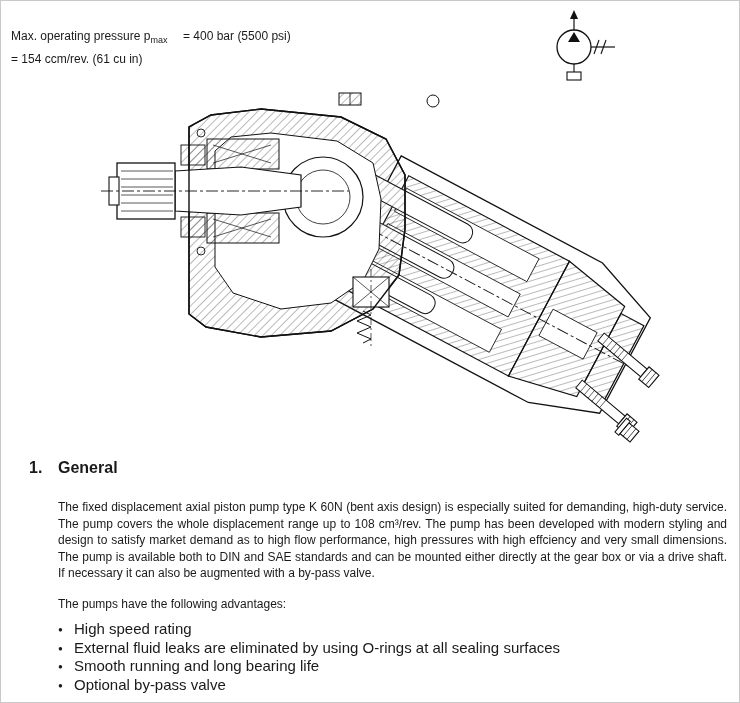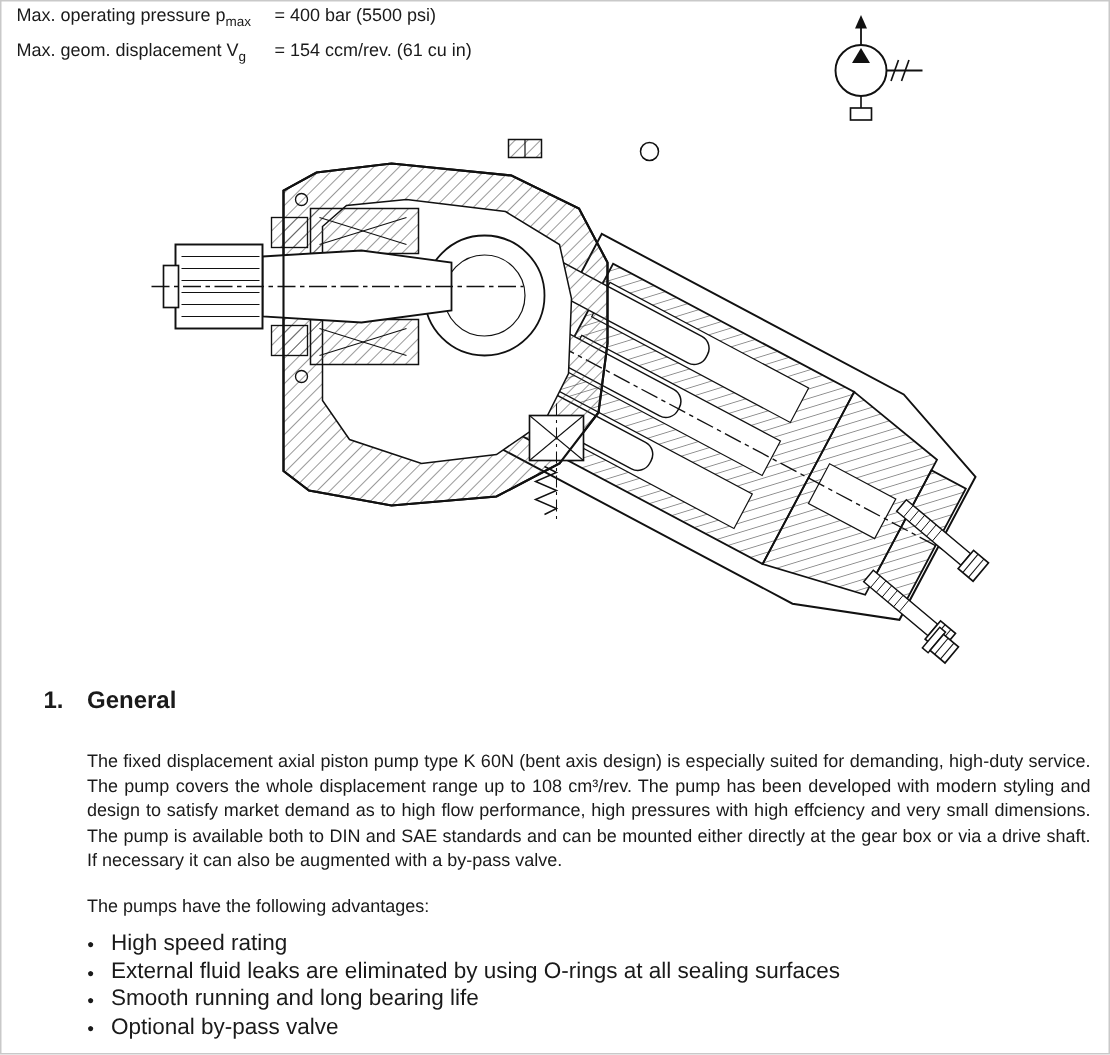--- a/index.html
+++ b/index.html
@@ -7,21 +7,21 @@
     width:740px;height:703px;
     background:#ffffff;
     font-family:"Liberation Sans","DejaVu Sans",sans-serif;
     color:#1a1a1a;
     position:relative;
     overflow:hidden;
     box-sizing:border-box;
     border:1px solid #c9c9c9;
   }
   .spec-block{
-    position:absolute;top:0;left:10px;
+    position:absolute;top:26px;left:10px;
     font-size:12px;line-height:19px;
   }
   .spec-row{display:flex;}
   .spec-label{display:inline-block;width:172px;white-space:nowrap;}
   .spec-label sub{font-size:9px;}
   .spec-value{white-space:nowrap;}
   .symbol-wrap{position:absolute;top:6px;left:528px;width:100px;height:74px;}
   .drawing-wrap{position:absolute;top:78px;left:0;width:740px;height:375px;}
   .section{
     position:absolute;top:458px;left:0;width:740px;
@@ -49,21 +49,20 @@
 </style>
 </head>
 <body>
 
 <div class="spec-block">
   <div class="spec-row">
     <span class="spec-label"><span>Max. operating pressure p</span><sub>max</sub></span>
     <span class="spec-value">= 400 bar (5500 psi)</span>
   </div>
   <div class="spec-row">
-    <span class="spec-label"><span>Max. geom. displacement V</span><sub>g</sub></span>
     <span class="spec-value">= 154 ccm/rev. (61 cu in)</span>
   </div>
 </div>
 
 <div class="symbol-wrap">
   <svg width="100" height="74" viewBox="0 0 100 74">
     <circle cx="45" cy="40" r="17" fill="#fff" stroke="#111" stroke-width="1.3"></circle>
     <polygon points="45,25 39,35 51,35" fill="#111"></polygon>
     <line x1="45" y1="23" x2="45" y2="8" stroke="#111" stroke-width="1.2"></line>
     <polygon points="41,12 45,3 49,12" fill="#111"></polygon>

